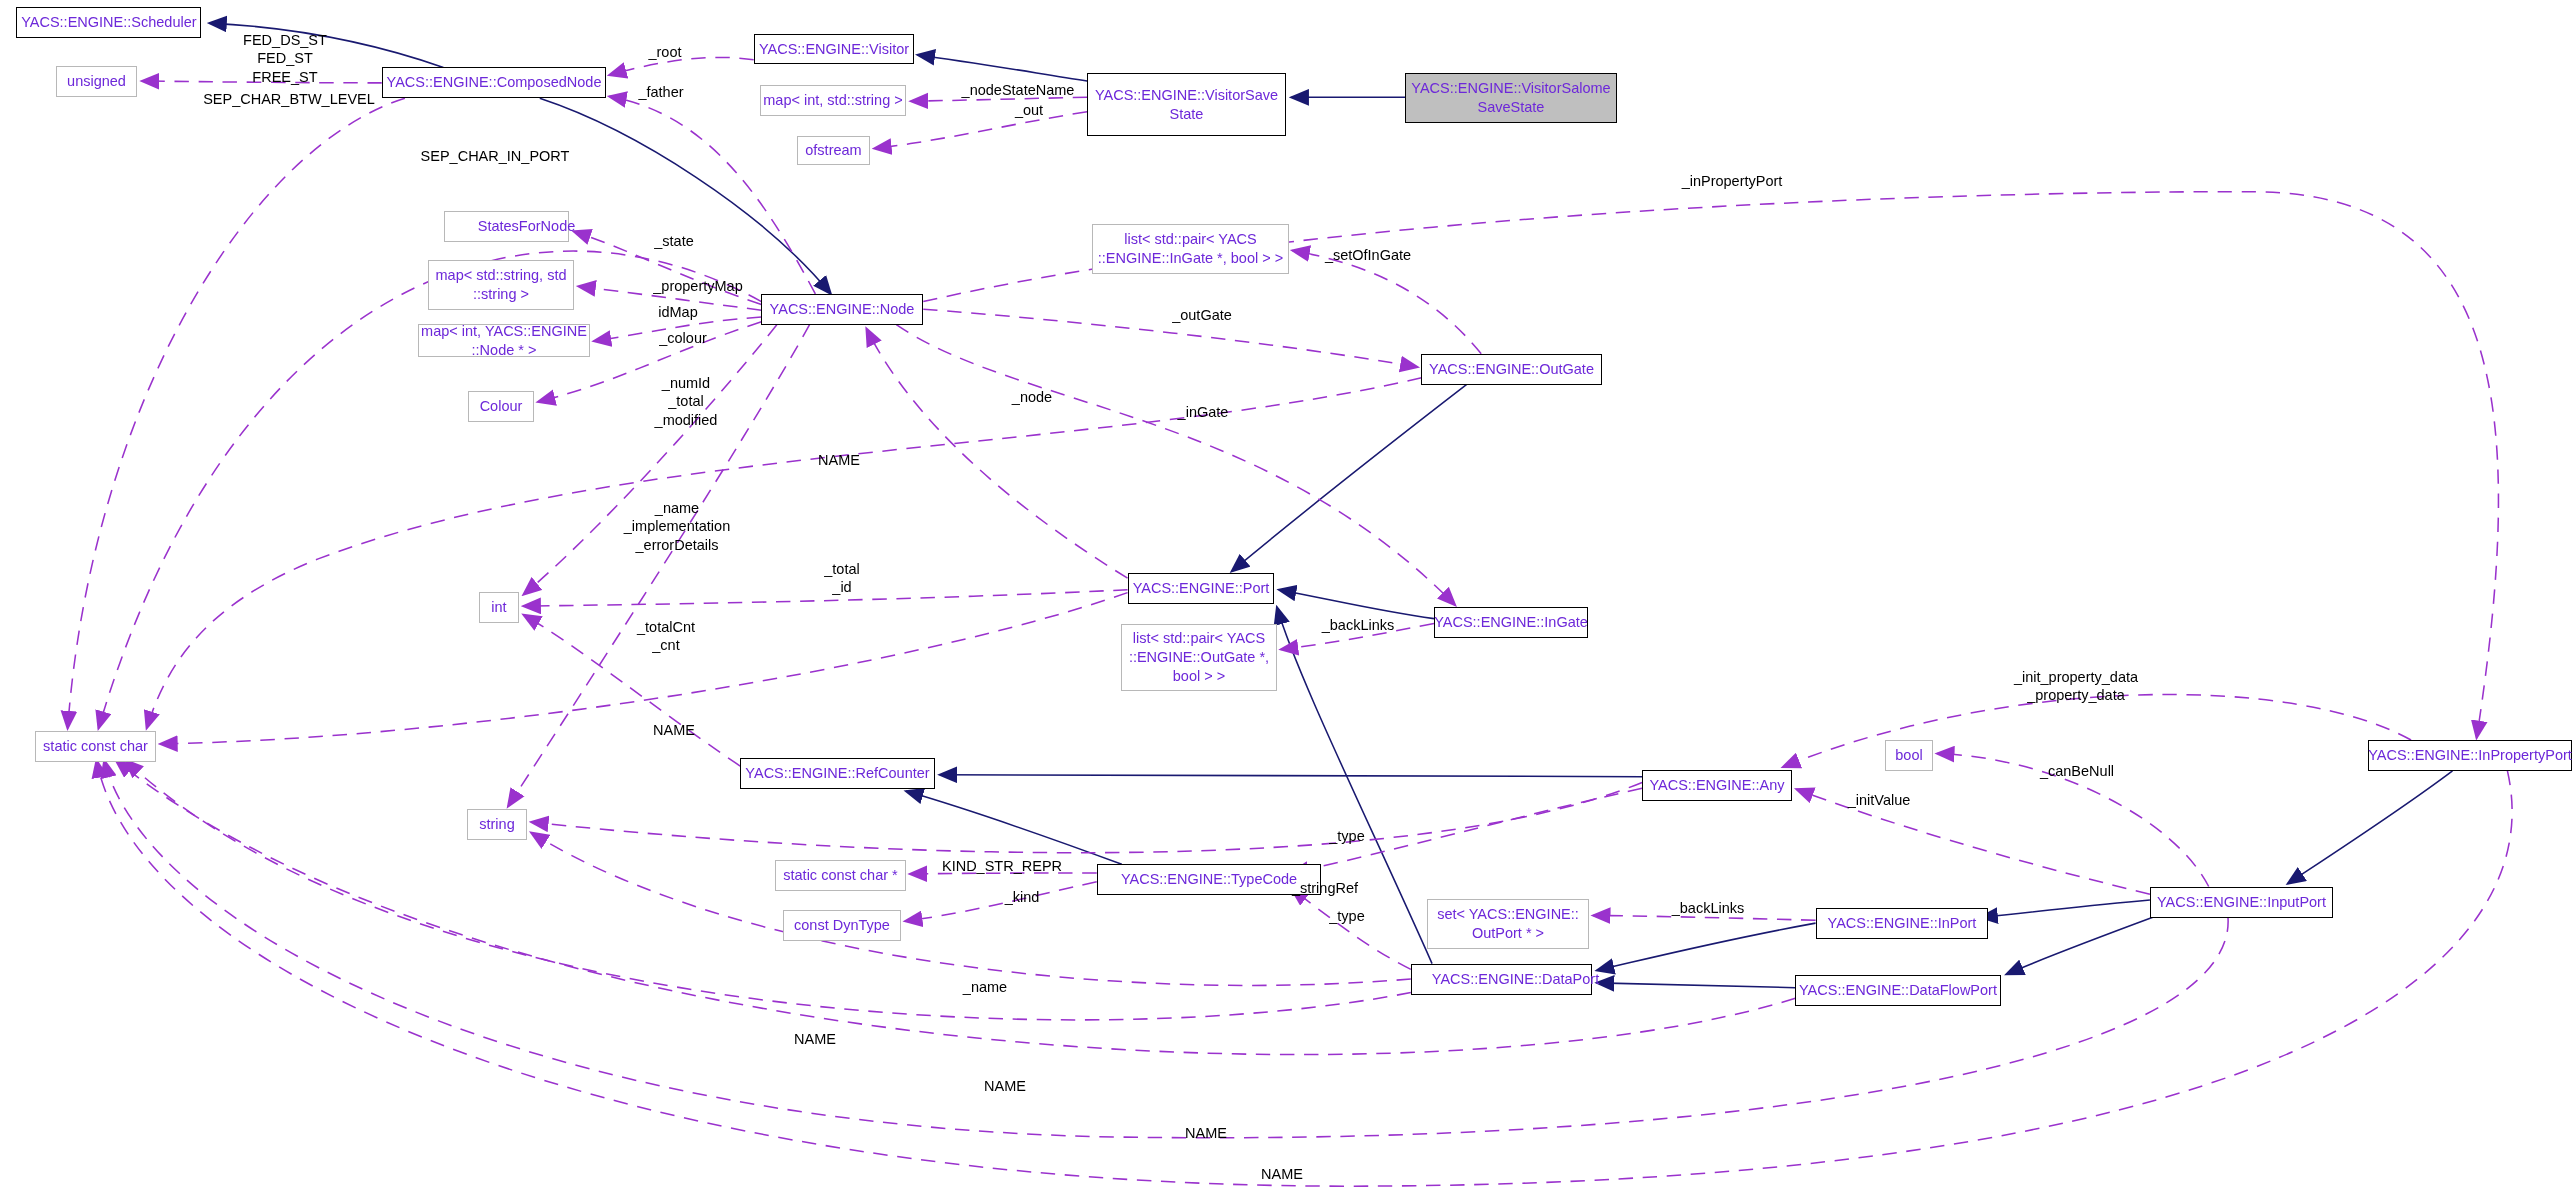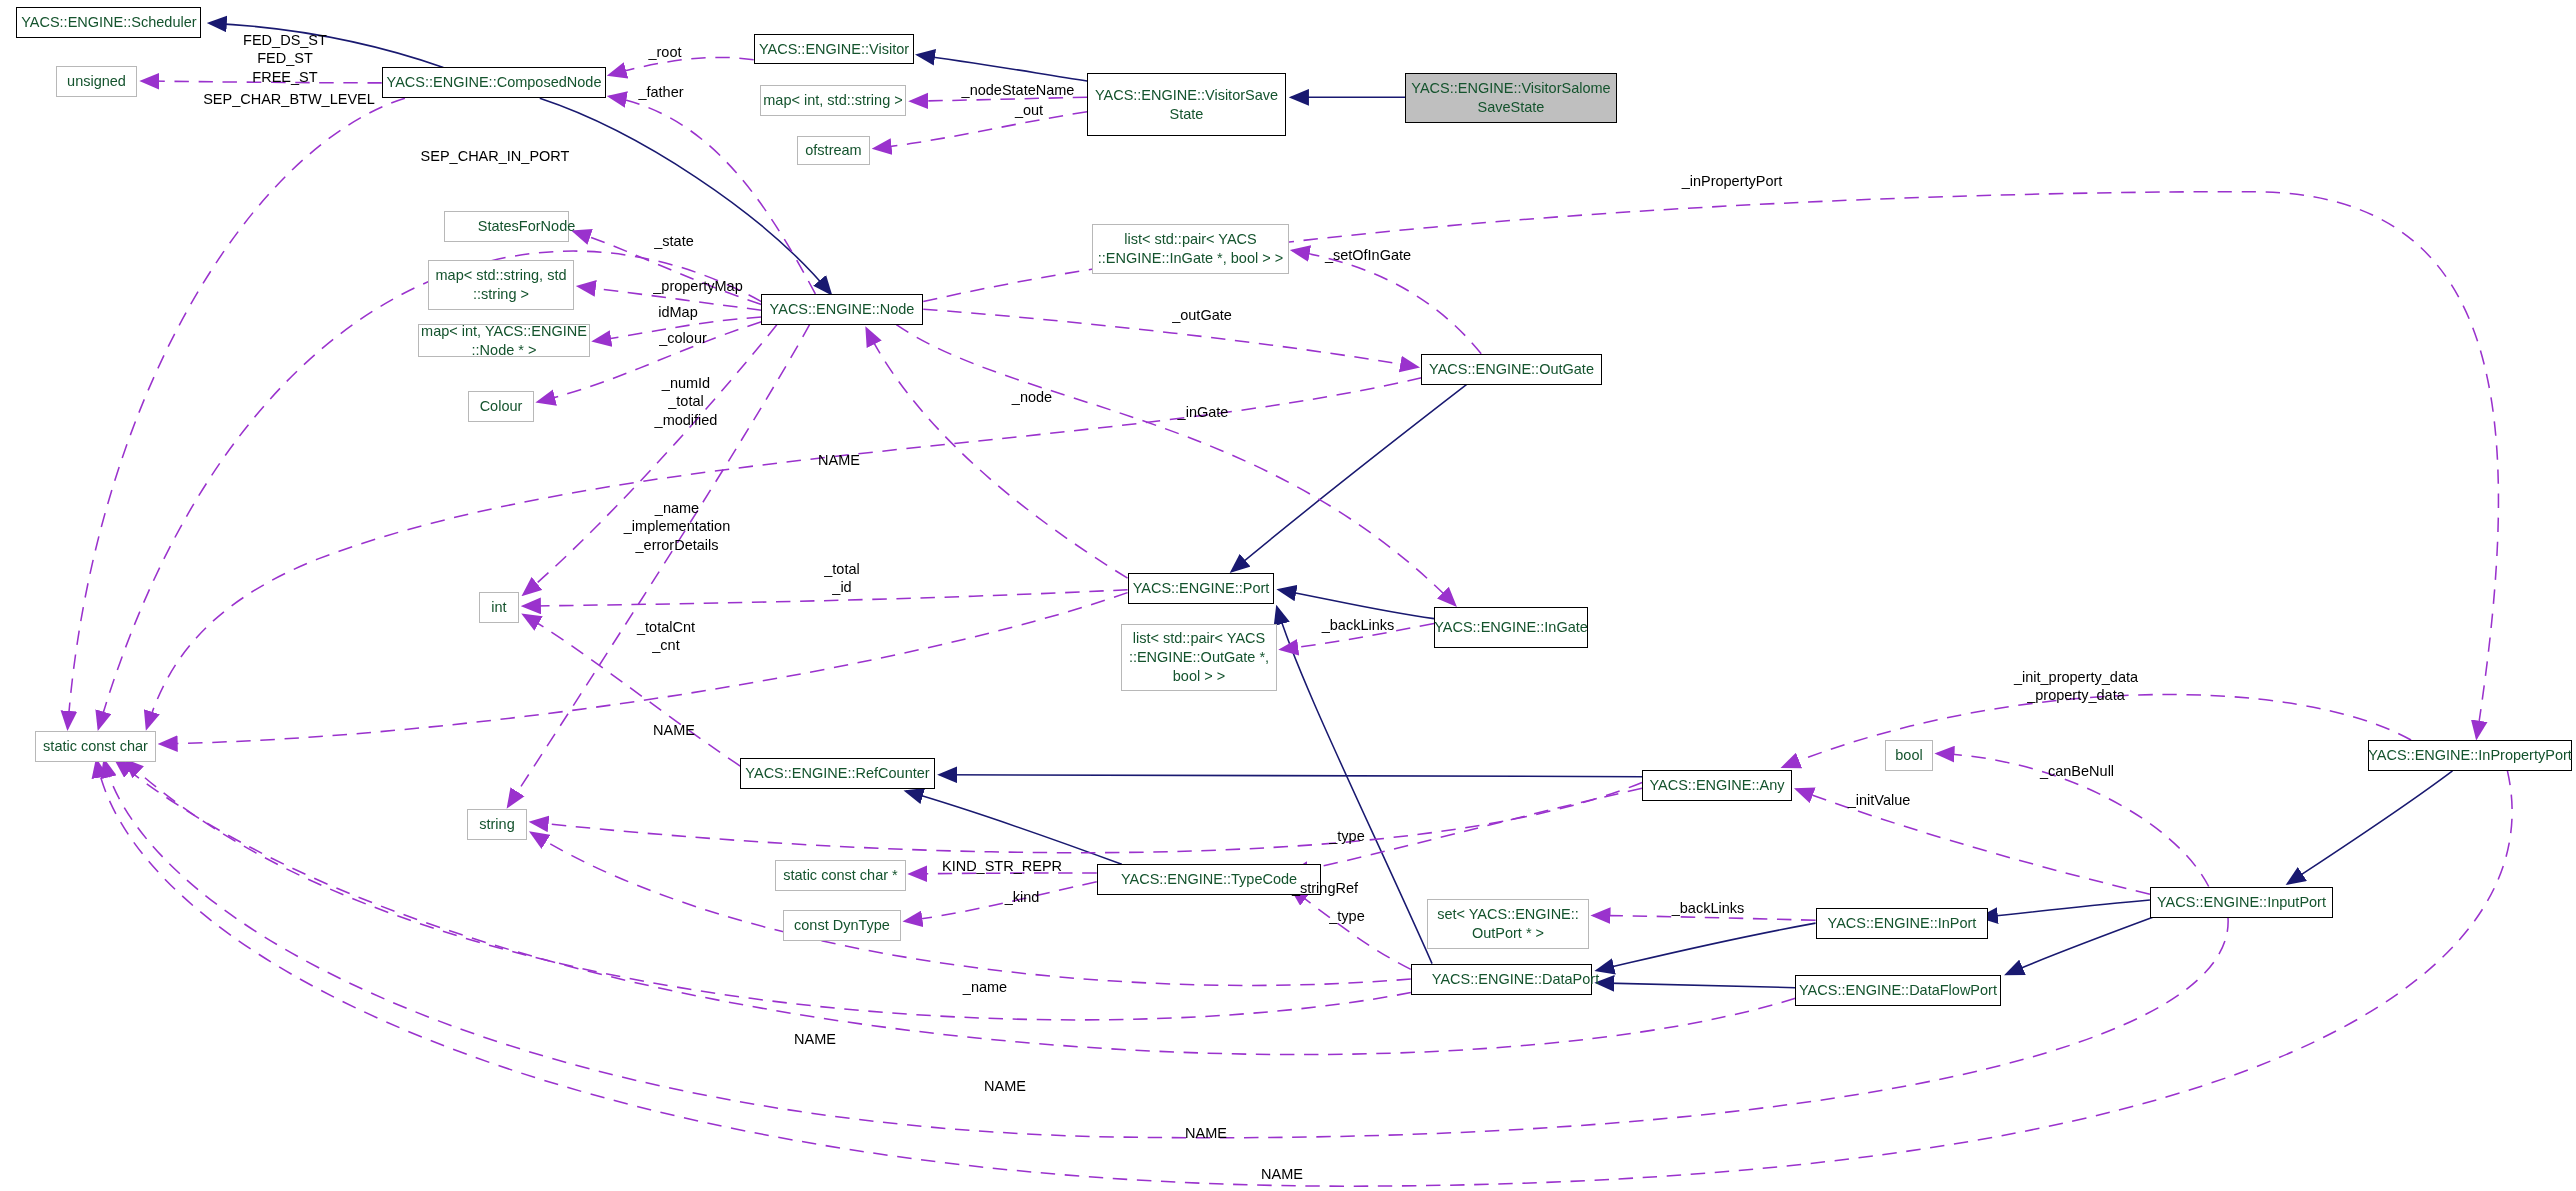--- a/index.html
+++ b/index.html
@@ -3,21 +3,21 @@
 <meta charset="utf-8">
 <style>
   html,body{margin:0;padding:0;background:#ffffff;}
   body{width:2576px;height:1191px;font-family:"Liberation Sans","DejaVu Sans",sans-serif;}
   #canvas{position:relative;width:2576px;height:1191px;overflow:hidden;background:#ffffff;}
   #canvas > svg{position:absolute;left:0;top:0;}
   .node-box{
     position:absolute;
     display:flex;align-items:center;justify-content:center;
     text-align:center;white-space:pre;
-    font-size:14.5px;line-height:19px;color:#14532d;
+    font-size:14.5px;line-height:19px;color:#6d28d9;
     background:#ffffff;border:1px solid #000;
     box-sizing:border-box;
   }
   .node-box.plain{border-color:#b8b8b8;}
   .node-box.highlighted{background:#bfbfbf;}
   .edge-label{
     position:absolute;transform:translate(-50%,-50%);
     font-size:14.5px;line-height:18.3px;color:#000;
     white-space:pre;text-align:center;
   }
@@ -108,21 +108,21 @@
 ::Node * &gt;</div>
     <div class="node-box plain" style="left: 468px; top: 391px; width: 66px; height: 31px;">Colour</div>
     <div class="node-box plain" style="left: 1092px; top: 224px; width: 197px; height: 50px;">list&lt; std::pair&lt; YACS
 ::ENGINE::InGate *, bool &gt; &gt;</div>
     <div class="node-box class" style="left: 1421px; top: 354px; width: 181px; height: 31px;">YACS::ENGINE::OutGate</div>
     <div class="node-box plain" style="left: 479px; top: 592px; width: 40px; height: 31px;">int</div>
     <div class="node-box class" style="left: 1128px; top: 573px; width: 146px; height: 31px;">YACS::ENGINE::Port</div>
     <div class="node-box plain" style="left: 1121px; top: 624px; width: 156px; height: 67px;">list&lt; std::pair&lt; YACS
 ::ENGINE::OutGate *,
 bool &gt; &gt;</div>
-    <div class="node-box class" style="left: 1434px; top: 607px; width: 154px; height: 41px;">YACS::ENGINE::InGate</div>
+    <div class="node-box class" style="left: 1434px; top: 607px; width: 154px; height: 31px;">YACS::ENGINE::InGate</div>
     <div class="node-box plain" style="left: 35px; top: 731px; width: 121px; height: 31px;">static const char</div>
     <div class="node-box class" style="left: 740px; top: 758px; width: 195px; height: 31px;">YACS::ENGINE::RefCounter</div>
     <div class="node-box class" style="left: 1642px; top: 770px; width: 150px; height: 31px;">YACS::ENGINE::Any</div>
     <div class="node-box plain" style="left: 1885px; top: 740px; width: 48px; height: 31px;">bool</div>
     <div class="node-box class" style="left: 2368px; top: 740px; width: 204px; height: 31px;">YACS::ENGINE::InPropertyPort</div>
     <div class="node-box plain" style="left: 467px; top: 809px; width: 60px; height: 31px;">string</div>
     <div class="node-box plain" style="left: 775px; top: 860px; width: 131px; height: 31px;">static const char *</div>
     <div class="node-box class" style="left: 1097px; top: 864px; width: 224px; height: 31px;">YACS::ENGINE::TypeCode</div>
     <div class="node-box plain" style="left: 783px; top: 910px; width: 118px; height: 31px;">const DynType</div>
     <div class="node-box class" style="left: 2150px; top: 887px; width: 183px; height: 31px;">YACS::ENGINE::InputPort</div>

